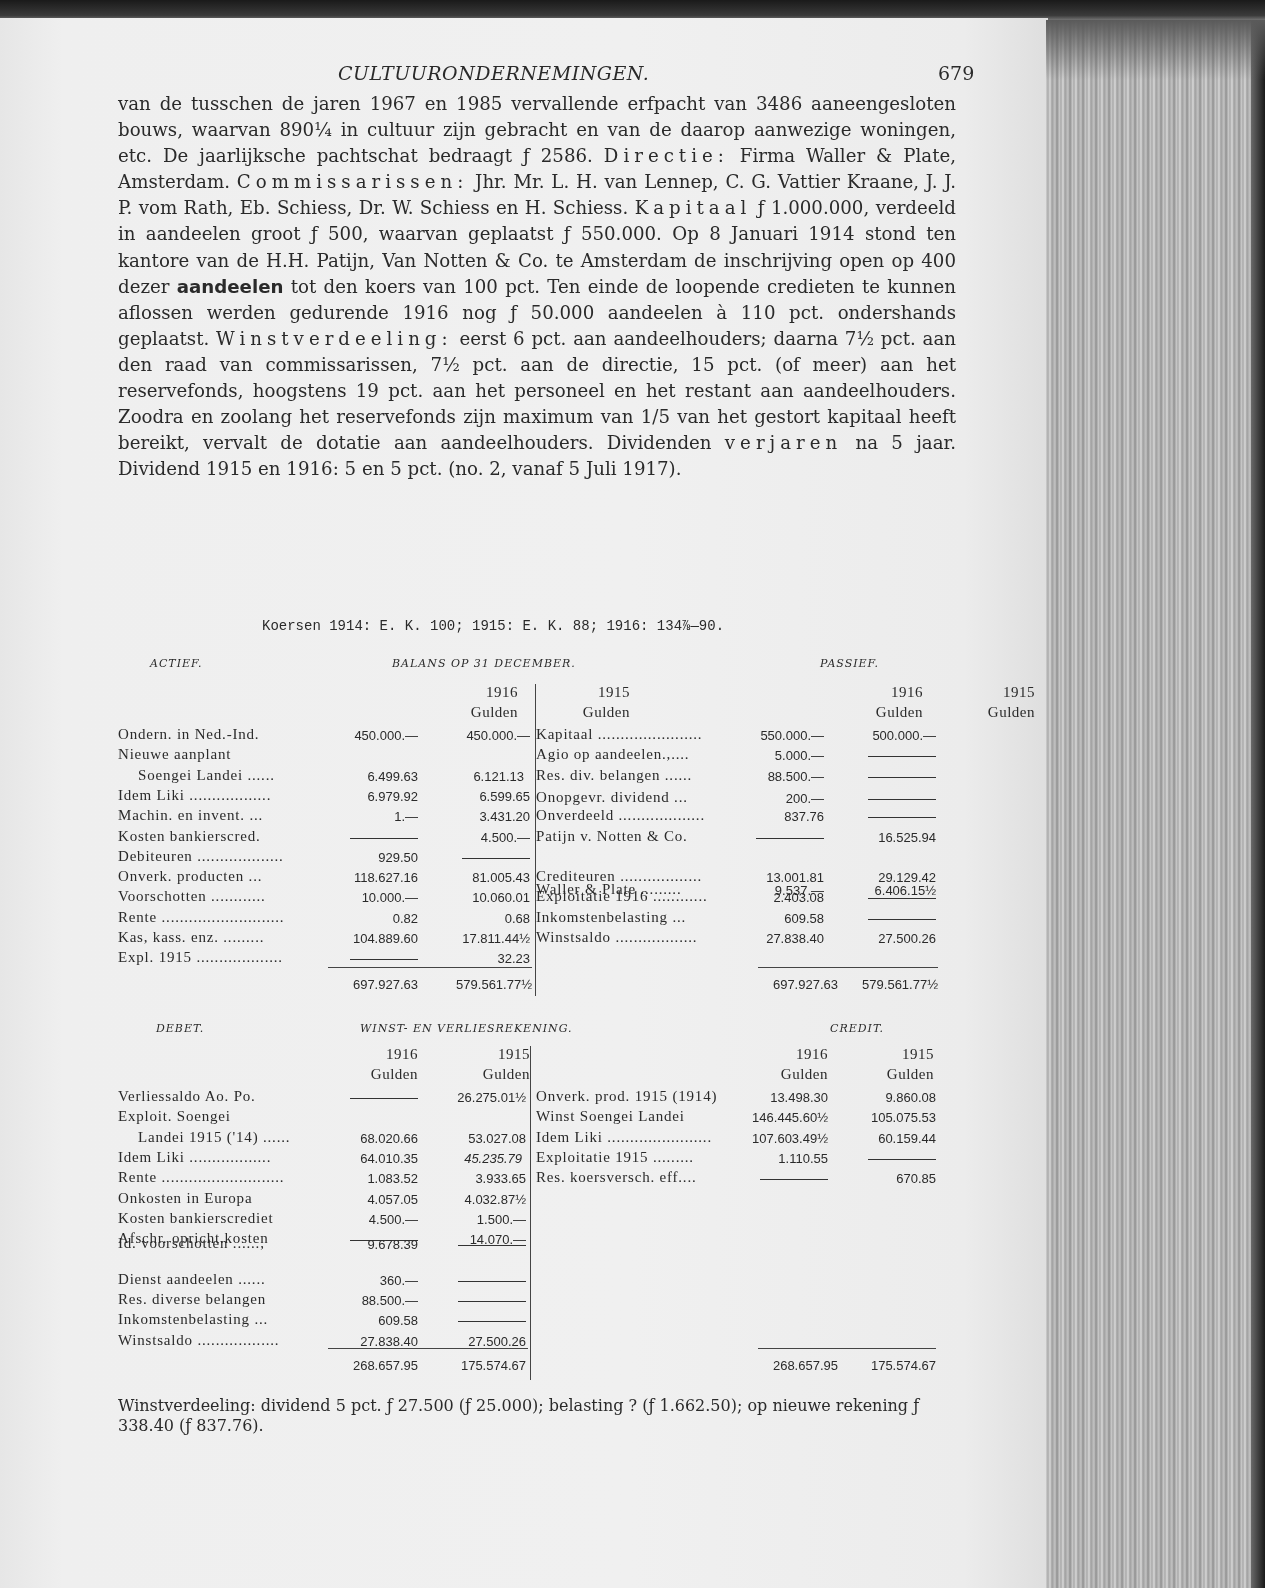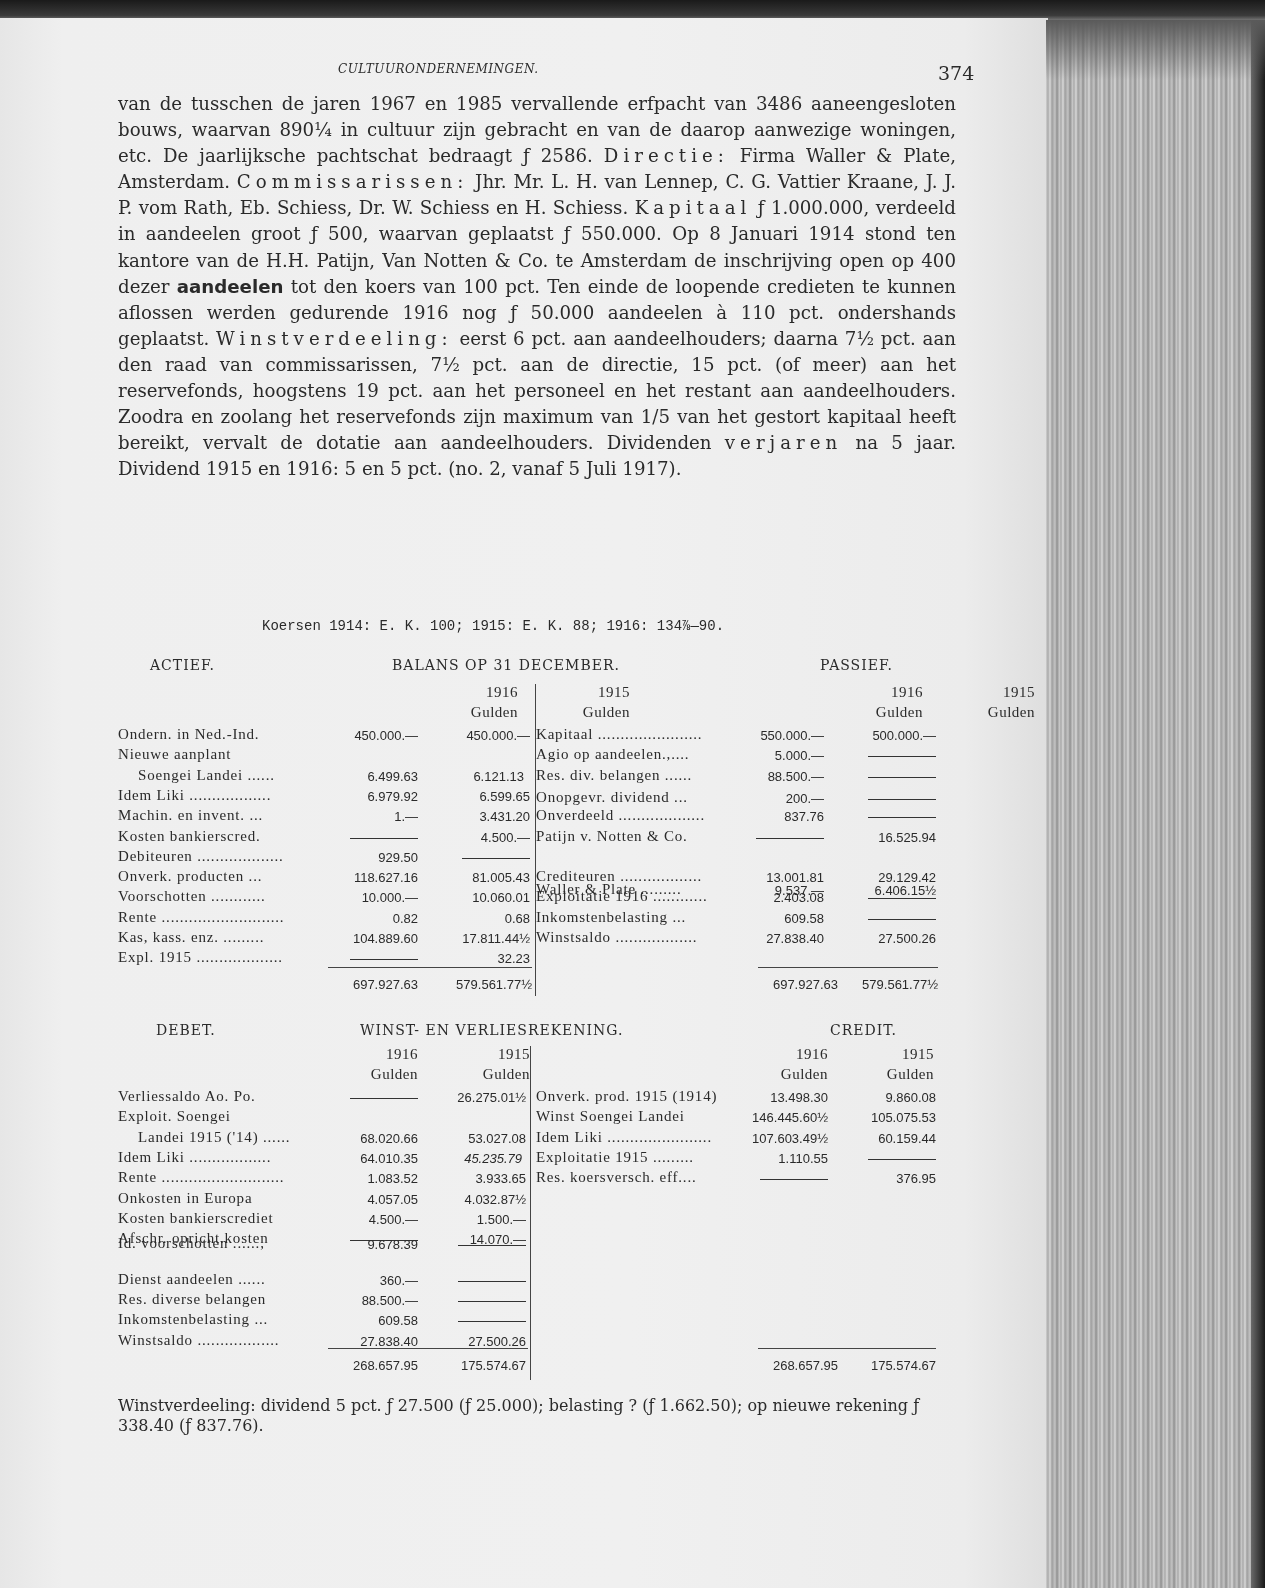--- a/index.html
+++ b/index.html
@@ -26,42 +26,42 @@
     content: ""; position: absolute; right: 0; top: 0; width: 14px; height: 100%;
     background: linear-gradient(90deg, #6a6a6a, #1a1a1a);
   }
   .edges-shade {
     position: absolute; left: 1046px; top: 20px; width: 219px; height: 60px;
     background: linear-gradient(180deg, #5a5a5a, rgba(120,120,120,0));
   }
 
   .running-head {
     position: absolute; top: 62px; left: 338px;
-    font-style: italic; font-size: 12px; letter-spacing: 0.5px; text-align: right;
+    font-style: italic; font-size: 19px; letter-spacing: 0.5px; text-align: right;
   }
   .page-number {
     position: absolute; top: 62px; left: 938px; font-size: 19px;
   }
 
   .body-text {
     position: absolute; left: 118px; top: 91px; width: 838px;
     font-size: 18.2px; line-height: 26.1px; text-align: justify;
     text-align-last: auto;
   }
   .body-text p { margin: 0; }
   .spaced { letter-spacing: 5px; }
   .bold-sans { font-family: "DejaVu Sans", "Liberation Sans", sans-serif; font-weight: bold; }
 
   .koersen {
     position: absolute; top: 618px; left: 262px;
     font-family: "Liberation Mono", "DejaVu Sans Mono", monospace; font-size: 14px;
   }
 
   .table-title-row {
-    position: absolute; font-size: 14px; letter-spacing: 1px;
+    position: absolute; font-size: 11px; letter-spacing: 1px; font-style: italic;
   }
   .tbl {
     position: absolute; font-family: "Liberation Serif", "DejaVu Serif", serif;
     font-size: 15px;
   }
   .half {
     position: absolute; top: 0;
   }
   .row { position: absolute; left: 0; height: 20px; white-space: nowrap; }
   .row .label { position: absolute; left: 0; letter-spacing: 0.8px; }
@@ -80,21 +80,21 @@
 </style>
 </head>
 <body>
 
 <div class="topband"></div>
 <div class="page"></div>
 <div class="edges"></div>
 <div class="edges-shade"></div>
 
 <div class="running-head">CULTUURONDERNEMINGEN.</div>
-<div class="page-number">374</div>
+<div class="page-number">679</div>
 
 <div class="body-text">
   <p>
     <span>van de tusschen de jaren 1967 en 1985 vervallende erfpacht van 3486 aaneengesloten bouws, waarvan 890¼ in cultuur zijn gebracht en van de daarop aanwezige woningen, etc. De jaarlijksche pachtschat bedraagt ƒ 2586. </span><span class="spaced">Directie:</span><span> Firma Waller &amp; Plate, Amsterdam. </span><span class="spaced">Commissarissen:</span><span> Jhr. Mr. L. H. van Lennep, C. G. Vattier Kraane, J. J. P. vom Rath, Eb. Schiess, Dr. W. Schiess en H. Schiess. </span><span class="spaced">Kapitaal</span><span> ƒ 1.000.000, verdeeld in aandeelen groot ƒ 500, waarvan geplaatst ƒ 550.000. Op 8 Januari 1914 stond ten kantore van de H.H. Patijn, Van Notten &amp; Co. te Amsterdam de inschrijving open op 400 dezer </span><span class="bold-sans">aandeelen</span><span> tot den koers van 100 pct. Ten einde de loopende credieten te kunnen aflossen werden gedurende 1916 nog ƒ 50.000 aandeelen à 110 pct. ondershands geplaatst. </span><span class="spaced">Winstverdeeling:</span><span> eerst 6 pct. aan aandeelhouders; daarna 7½ pct. aan den raad van commissarissen, 7½ pct. aan de directie, 15 pct. (of meer) aan het reservefonds, hoogstens 19 pct. aan het personeel en het restant aan aandeelhouders. Zoodra en zoolang het reservefonds zijn maximum van 1/5 van het gestort kapitaal heeft bereikt, vervalt de dotatie aan aandeelhouders. Dividenden </span><span class="spaced">verjaren</span><span> na 5 jaar. Dividend 1915 en 1916: 5 en 5 pct. (no. 2, vanaf 5 Juli 1917).</span>
   </p>
 </div>
 
 <div class="koersen">Koersen 1914: E. K. 100; 1915: E. K. 88; 1916: 134⅞—90.</div>
 
 <div class="table-title-row" style="top:657px;left:150px;">ACTIEF.</div>
@@ -337,21 +337,21 @@
         <span class="v2" style="right: 0px;">60.159.44</span>
       </div>
       <div class="row" style="top: 60.9px; width: 100%;">
         <span class="label">Exploitatie 1915 .........</span>
         <span class="v1" style="right: 108px;">1.110.55</span>
         <span class="v2" style="right: 0px;"><span class="dash"></span></span>
       </div>
       <div class="row" style="top: 81.2px; width: 100%;">
         <span class="label">Res. koersversch. eff....</span>
         <span class="v1" style="right: 108px;"><span class="dash"></span></span>
-        <span class="v2" style="right: 0px;">376.95</span>
+        <span class="v2" style="right: 0px;">670.85</span>
       </div>
     </div>
   <div class="hline" style="left:210px;top:302px;width:200px;"></div>
   <div class="hline" style="left:640px;top:302px;width:178px;"></div>
   <div class="total" style="left:190px;width:110px;top:312px;">268.657.95</div>
   <div class="total" style="left:300px;width:108px;top:312px;">175.574.67</div>
   <div class="total" style="left:610px;width:110px;top:312px;">268.657.95</div>
   <div class="total" style="left:720px;width:98px;top:312px;">175.574.67</div>
 </div>
 

